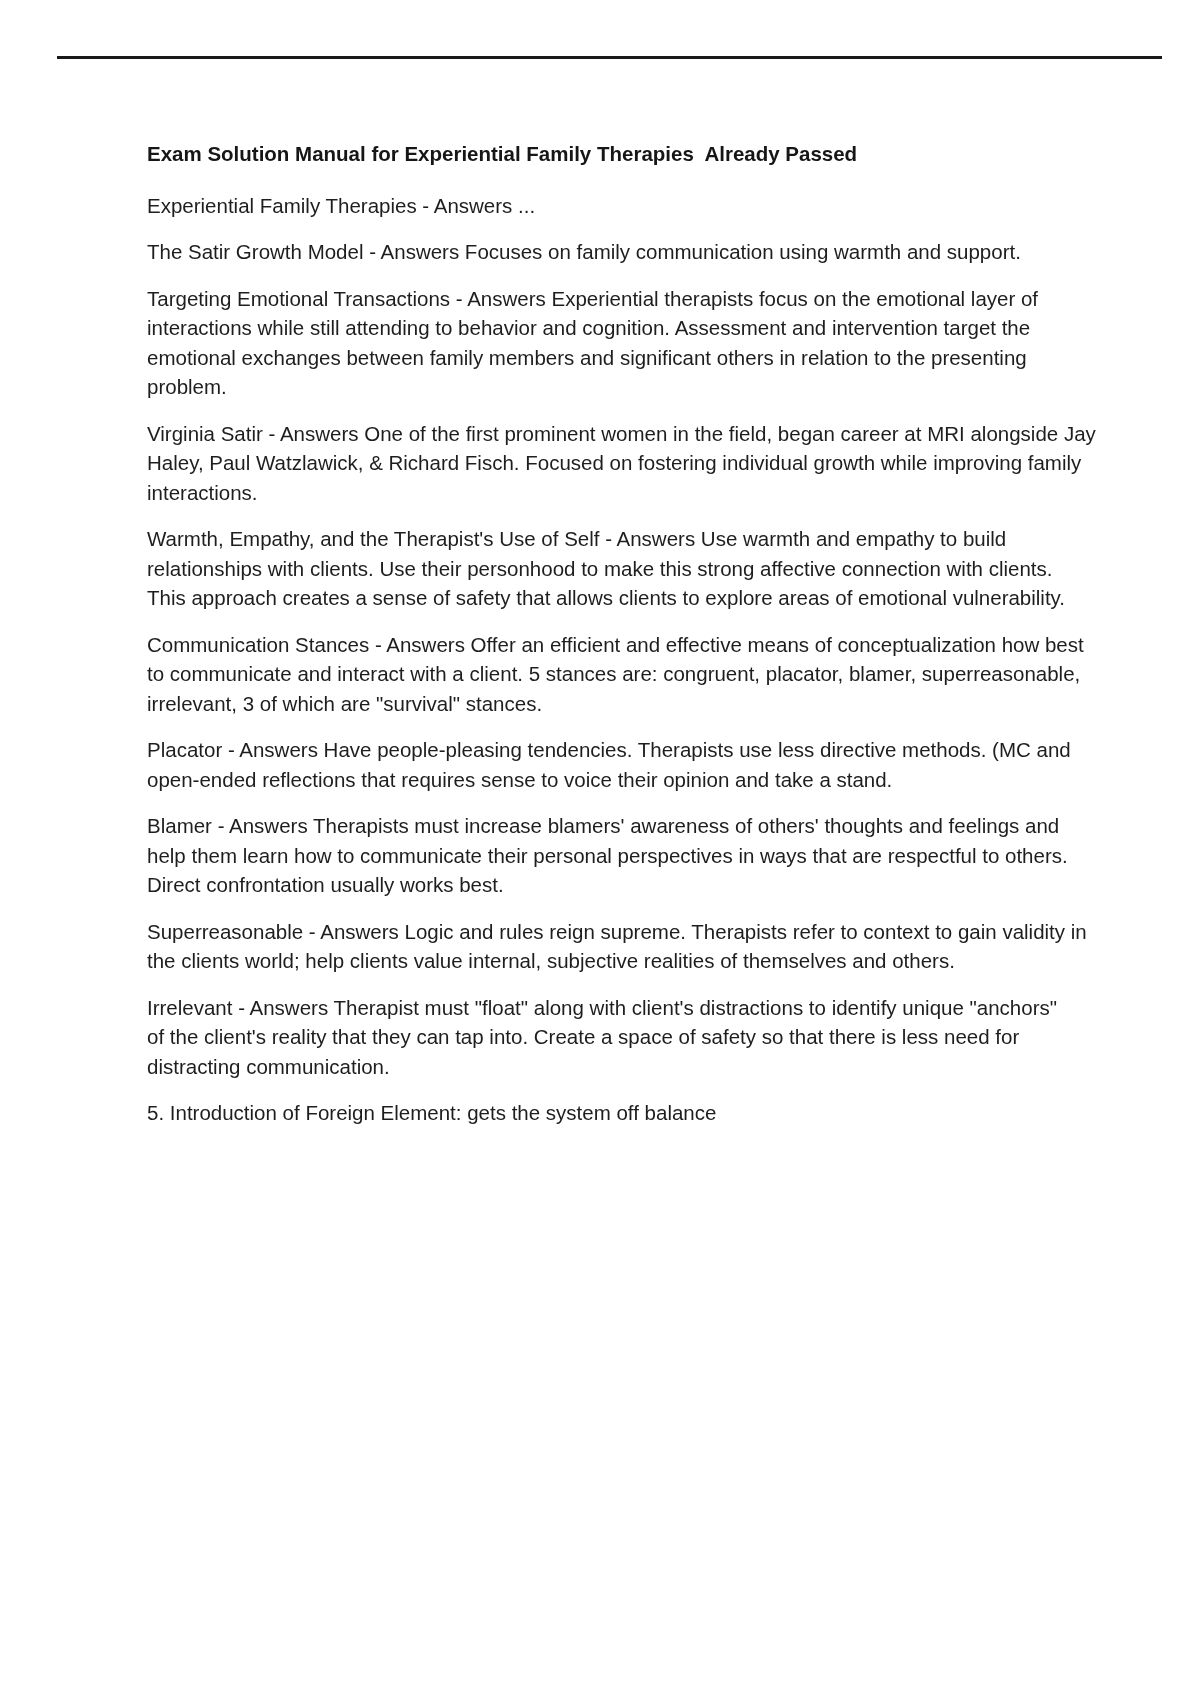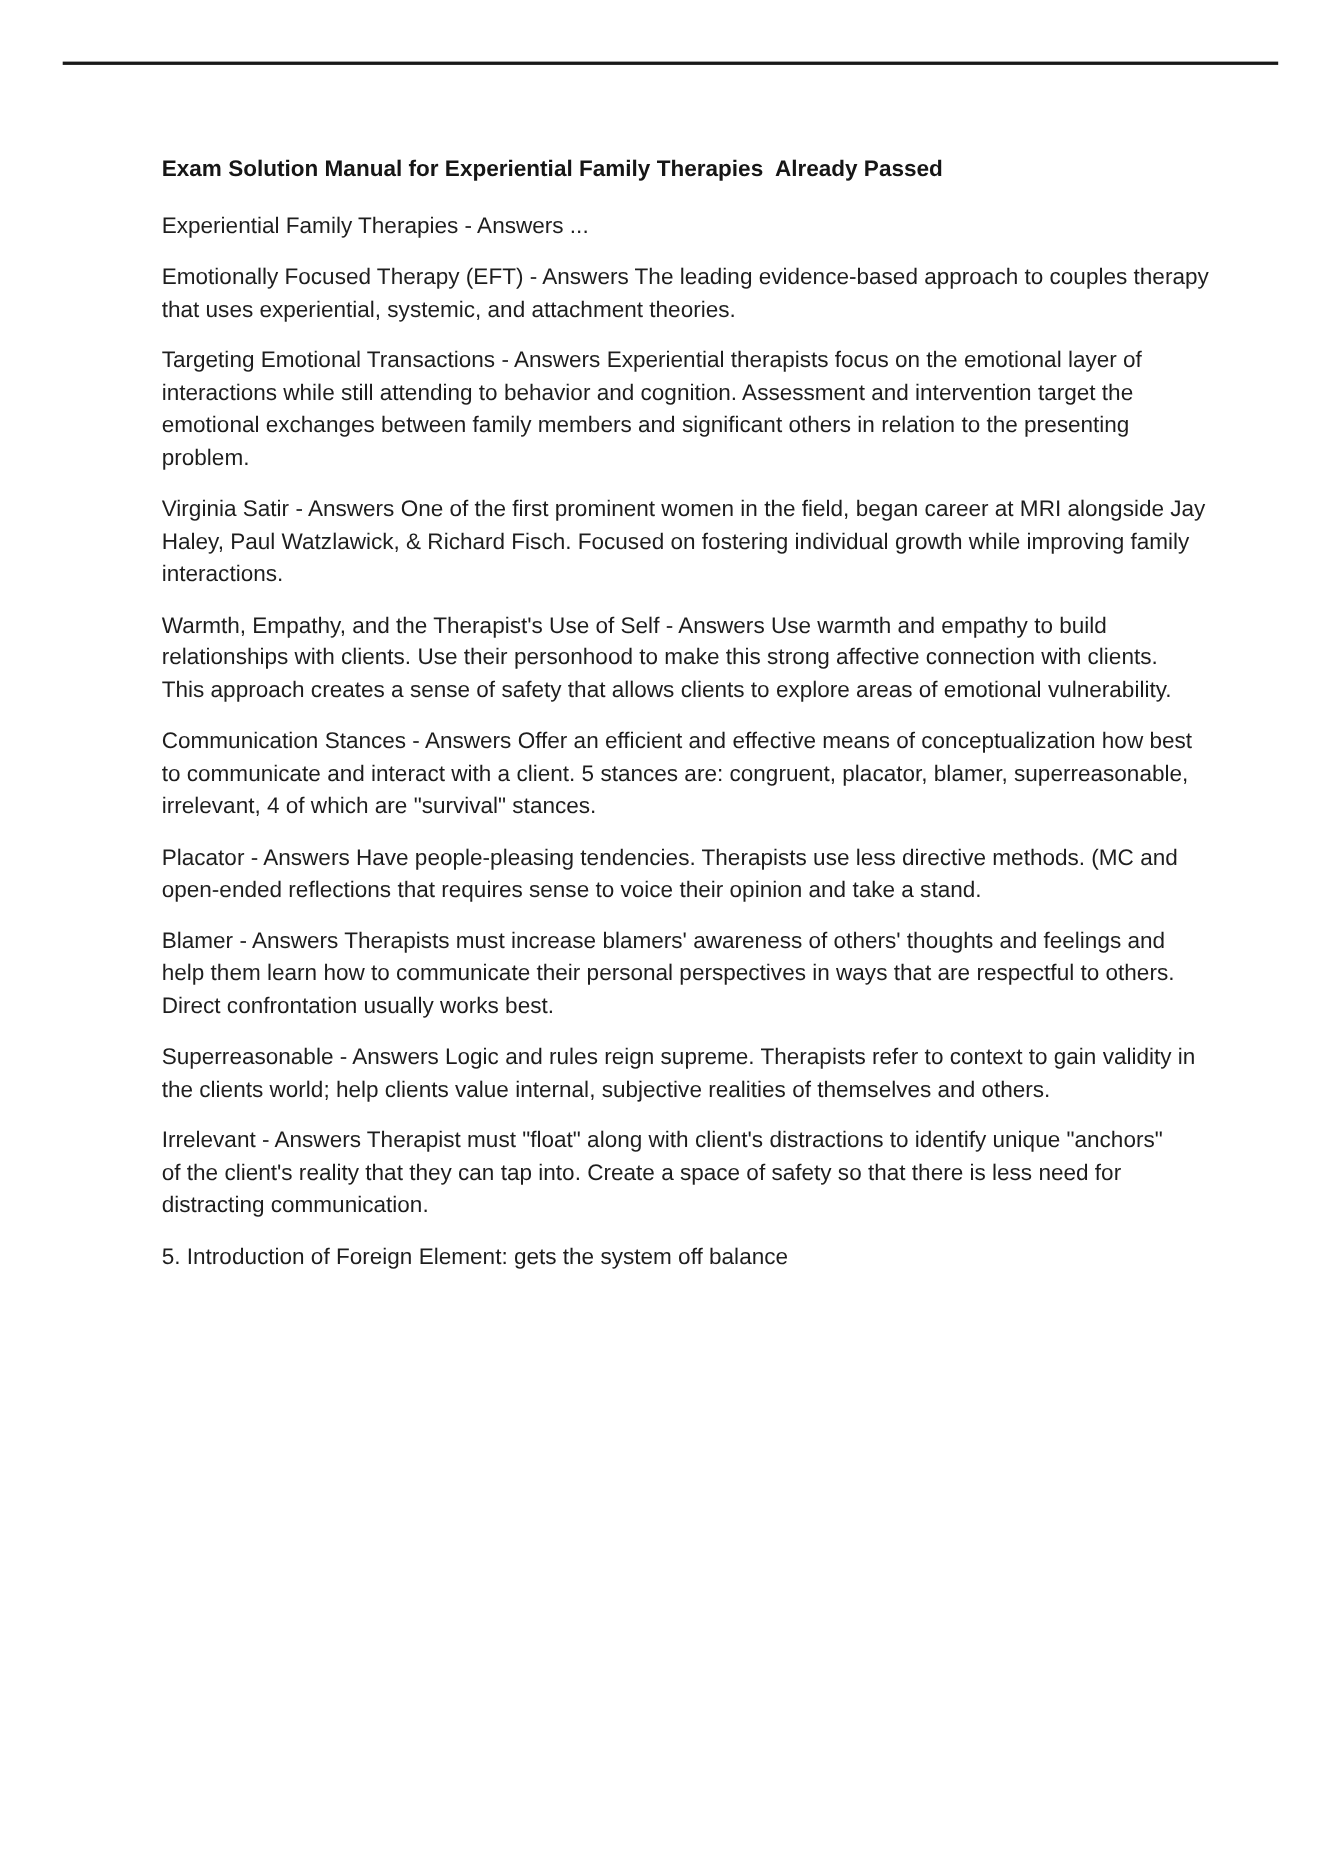--- a/index.html
+++ b/index.html
@@ -54,35 +54,34 @@
 </style>
 </head>
 <body>
 
 <div class="page">
   <div class="rule rule-top"></div>
   <div class="content">
     <h1 class="title">Exam Solution Manual for Experiential Family Therapies  Already Passed</h1>
     <div class="paragraphs" id="paragraphs">
         <p>Experiential Family Therapies - Answers ...</p>
-        <p>Emotionally Focused Therapy (EFT) - Answers The leading evidence-based approach to couples therapy
-that uses experiential, systemic, and attachment theories.</p>
+        <p>The Satir Growth Model - Answers Focuses on family communication using warmth and support.</p>
         <p>Targeting Emotional Transactions - Answers Experiential therapists focus on the emotional layer of
 interactions while still attending to behavior and cognition. Assessment and intervention target the
 emotional exchanges between family members and significant others in relation to the presenting
 problem.</p>
         <p>Virginia Satir - Answers One of the first prominent women in the field, began career at MRI alongside Jay
 Haley, Paul Watzlawick, &amp; Richard Fisch. Focused on fostering individual growth while improving family
 interactions.</p>
         <p>Warmth, Empathy, and the Therapist's Use of Self - Answers Use warmth and empathy to build
 relationships with clients. Use their personhood to make this strong affective connection with clients.
 This approach creates a sense of safety that allows clients to explore areas of emotional vulnerability.</p>
         <p>Communication Stances - Answers Offer an efficient and effective means of conceptualization how best
 to communicate and interact with a client. 5 stances are: congruent, placator, blamer, superreasonable,
-irrelevant, 4 of which are "survival" stances.</p>
+irrelevant, 3 of which are "survival" stances.</p>
         <p>Placator - Answers Have people-pleasing tendencies. Therapists use less directive methods. (MC and
 open-ended reflections that requires sense to voice their opinion and take a stand.</p>
         <p>Blamer - Answers Therapists must increase blamers' awareness of others' thoughts and feelings and
 help them learn how to communicate their personal perspectives in ways that are respectful to others.
 Direct confrontation usually works best.</p>
         <p>Superreasonable - Answers Logic and rules reign supreme. Therapists refer to context to gain validity in
 the clients world; help clients value internal, subjective realities of themselves and others.</p>
         <p>Irrelevant - Answers Therapist must "float" along with client's distractions to identify unique "anchors"
 of the client's reality that they can tap into. Create a space of safety so that there is less need for
 distracting communication.</p>

